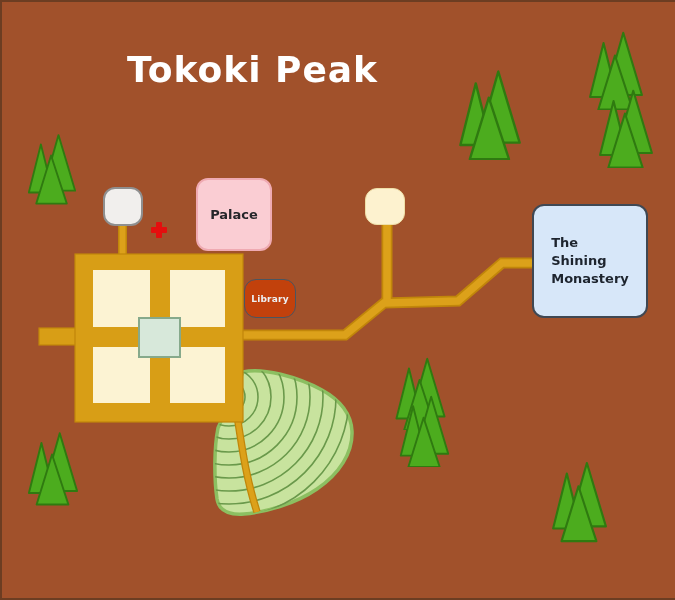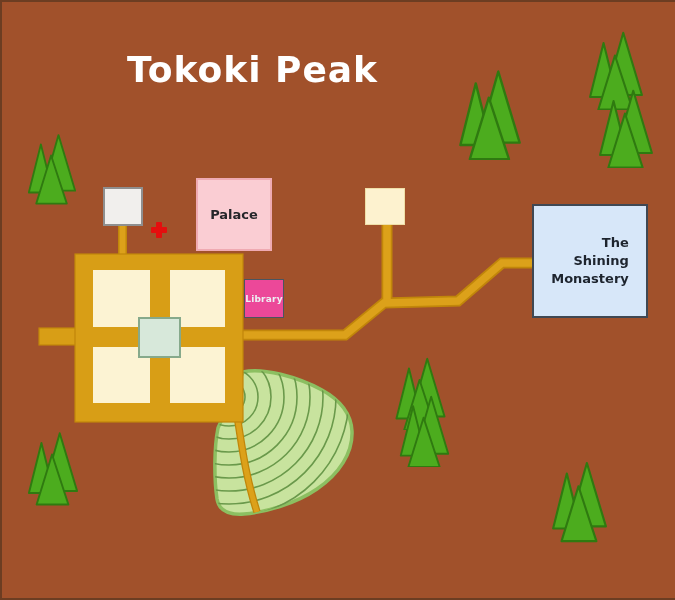--- a/index.html
+++ b/index.html
@@ -35,29 +35,29 @@
   .map-title{
     position:absolute;left:127px;top:52px;
     font-size:36px;font-weight:bold;color:#FFFFFF;
     letter-spacing:1px;line-height:1;white-space:nowrap;
   }
 
   
   .bld{
     position:absolute;box-sizing:border-box;
     display:flex;align-items:center;justify-content:center;
-    text-align:right;font-weight:bold;color:#26262A;
+    text-align:left;font-weight:bold;color:#26262A;border-radius:12px;
   }
   #palace-building{left:196px;top:178px;width:76px;height:73px;
     background:#FACDD3;border:2px solid #EFAAB2;font-size:13px;}
   #temple-building{left:122px;top:420px;width:76px;height:78px;
     background:#F8CBD3;border:2px solid #E9A8B3;font-size:13px;line-height:1.45;}
   #temple-building .lbl{width:80px;}
-  #library-building{left:244px;top:279px;width:40px;height:39px;
-    background:#ec4899;border:1.5px solid #4A5560;color:#EDF1F4;font-size:9px;letter-spacing:.2px;}
+  #library-building{left:244px;top:279px;width:52px;height:39px;
+    background:#c2410c;border:1.5px solid #4A5560;color:#EDF1F4;font-size:9px;letter-spacing:.2px;}
   #monastery-building{left:532px;top:204px;width:116px;height:114px;
     background:#D7E7F9;border:2px solid #3F4854;font-size:13px;color:#1D242E;line-height:1.4;}
   #monastery-building .lbl{width:min-content;margin:12px auto;}
   #white-square-building{left:103px;top:187px;width:40px;height:39px;
     background:#F1EFED;border:2px solid #8F8F8F;}
   #cream-square-building{left:365px;top:188px;width:40px;height:37px;
     background:#FDF2CF;border:1px solid #EFDFA8;}
 </style>
 </head>
 <body>

